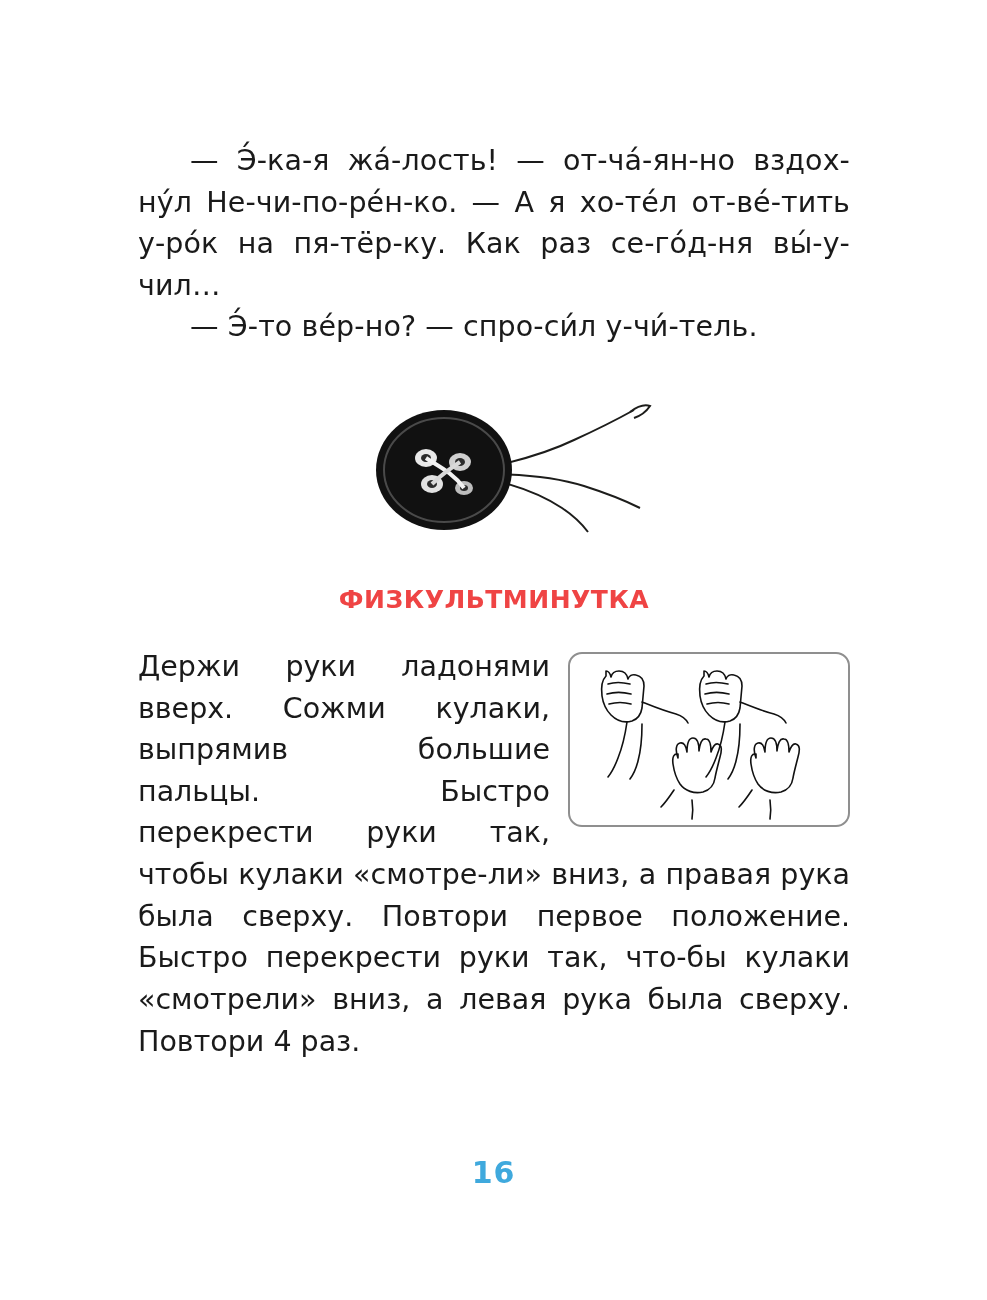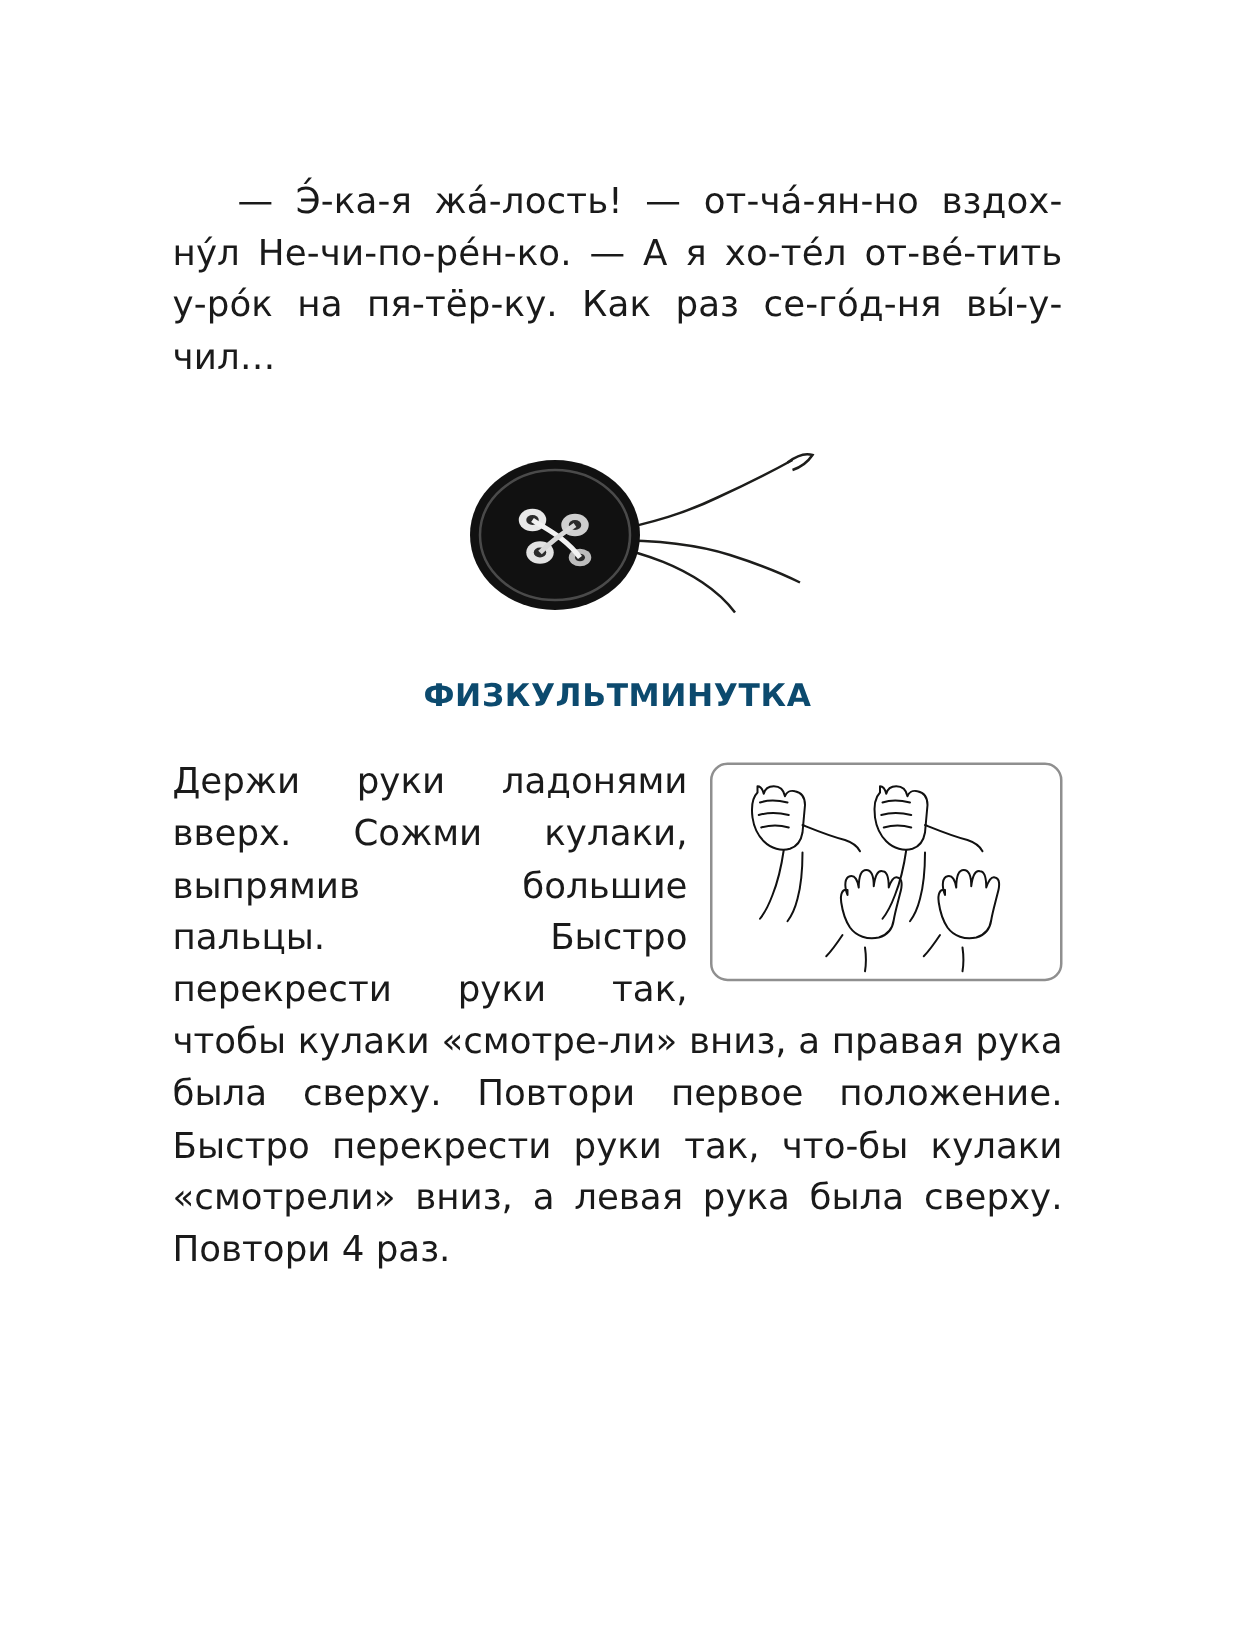--- a/index.html
+++ b/index.html
@@ -45,21 +45,21 @@
     position: relative;
   }
   .button-figure svg {
     display: block;
     margin: 0 auto;
   }
 
   .section-title {
     margin-top: 26px;
     text-align: center;
-    color: #0c4a6e;
+    color: #ef4444;
     font-family: "DejaVu Sans", sans-serif;
     font-weight: bold;
     font-size: 35px;
     letter-spacing: 0.5px;
     font-variant: small-caps;
     text-transform: lowercase;
   }
   .section-title::first-letter {
     font-size: 35px;
   }
@@ -101,20 +101,21 @@
 </style>
 </head>
 <body>
 
 <div class="page">
 
   <div class="content">
 
     <div class="story">
       <p class="indent">— Э́-ка-я жа́-лость! — от-ча́-ян-но вздох-ну́л Не-чи-по-ре́н-ко. — А я хо-те́л от-ве́-тить у-ро́к на пя-тёр-ку. Как раз се-го́д-ня вы́-у-чил…</p>
+      <p class="indent">— Э́-то ве́р-но? — спро-си́л у-чи́-тель.</p>
     </div>
 
     <div class="button-figure">
       <svg width="320" height="140" viewBox="0 0 320 140">
         <g fill="none" stroke="#1d1d1b" stroke-width="2">
           <path d="M150 68 C190 60 215 52 240 40 C262 30 282 20 300 10"></path>
           <path d="M152 74 C195 74 225 78 250 86 C272 93 290 100 306 108"></path>
           <path d="M150 78 C188 86 210 96 228 108 C240 116 248 124 254 132"></path>
           <path d="M296 12 C304 6 310 4 316 6 C312 12 306 16 300 18"></path>
         </g>
@@ -166,13 +167,14 @@
             <path d="M182 136 c-4 6 -8 12 -13 17"></path>
             <path d="M200 146 c1 7 1 13 0 19"></path>
           </g>
         </svg>
       </div>
       <p>Держи руки ладонями вверх. Сожми кулаки, выпрямив большие пальцы. Быстро перекрести руки так, чтобы кулаки «смотре-ли» вниз, а правая рука была сверху. Повтори первое положение. Быстро перекрести руки так, что-бы кулаки «смотрели» вниз, а левая рука была сверху. Повтори 4 раз.</p>
     </div>
 
   </div>
 
+  <div class="page-number">16</div>
 </div>
 
 </body></html>

